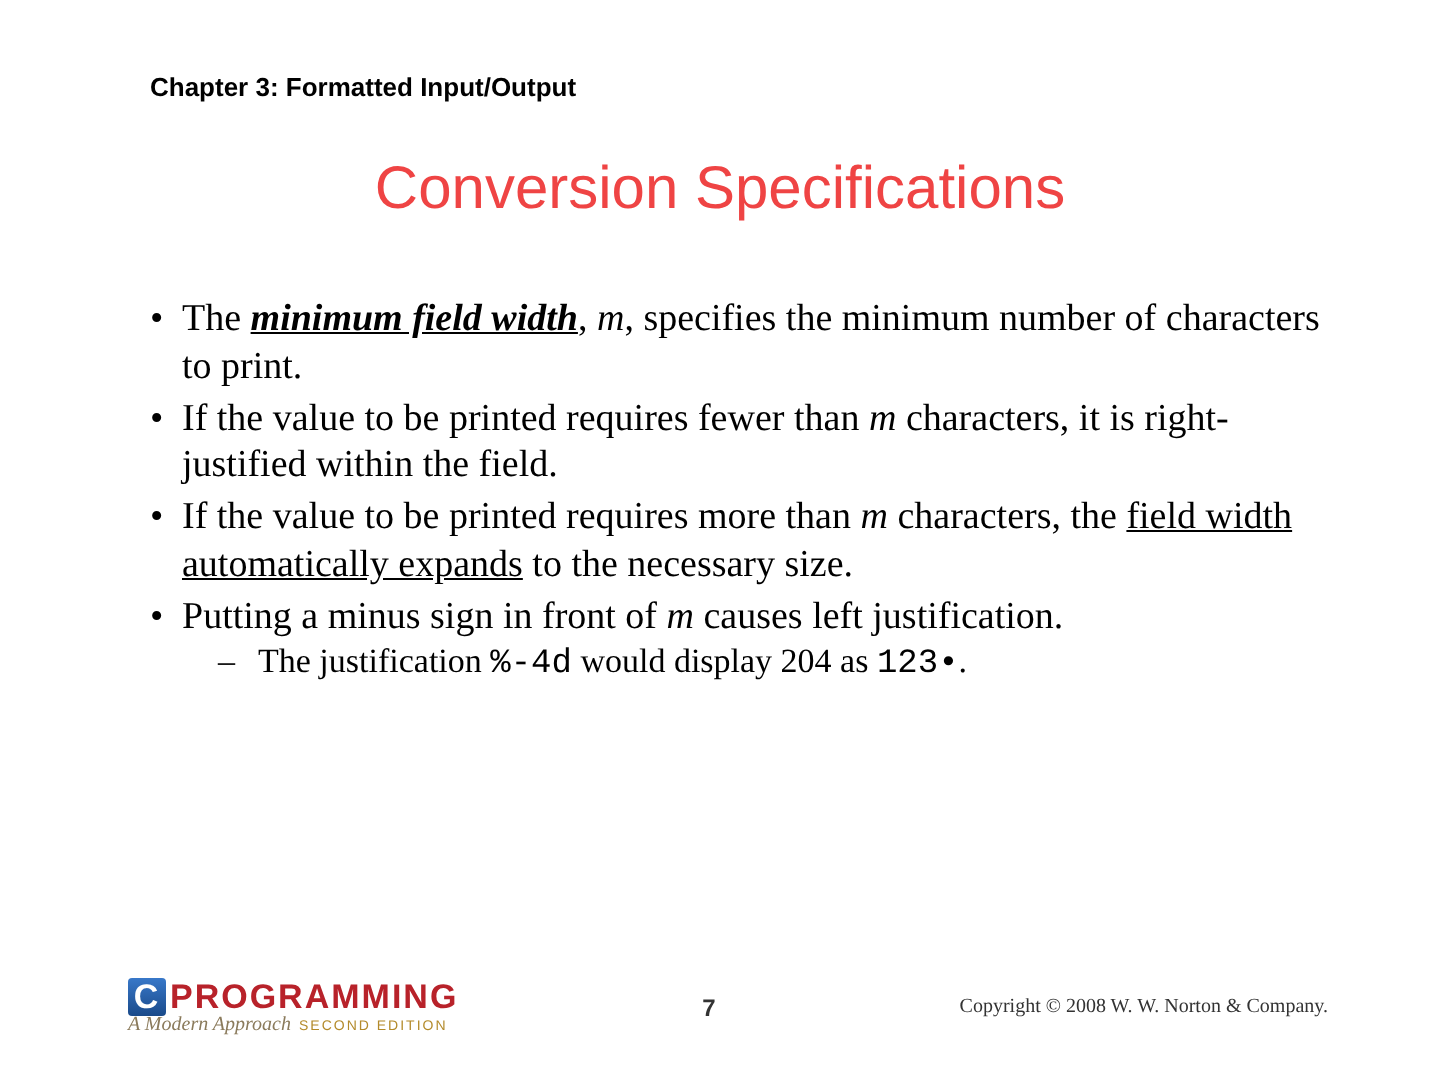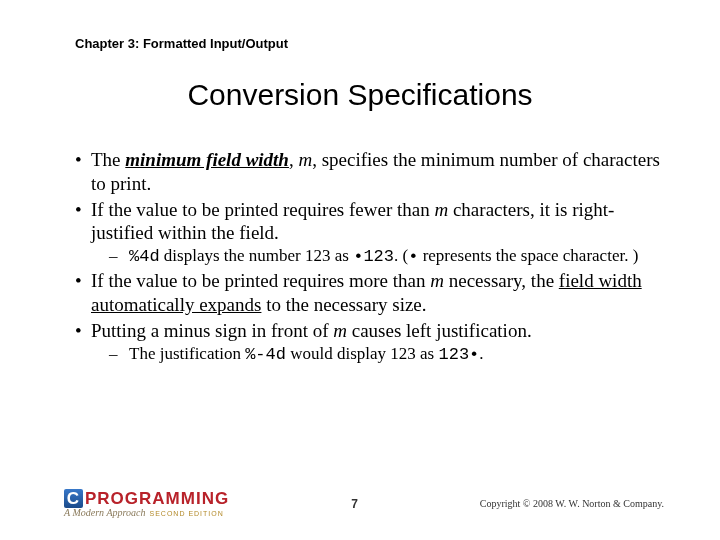--- a/index.html
+++ b/index.html
@@ -20,21 +20,21 @@
     font-size: 13px;
   }
   .title {
     position: absolute;
     top: 78px;
     left: 0;
     width: 720px;
     text-align: center;
     font-family: Arial, Helvetica, sans-serif;
     font-size: 30px;
-    color: #000000;
+    color: #ef4444;
     font-weight: normal;
   }
   .content {
     position: absolute;
     top: 148px;
     left: 75px;
     width: 590px;
     font-size: 19px;
     line-height: 1.25;
   }
@@ -133,34 +133,29 @@
 
 <div class="title">Conversion Specifications</div>
 
 <div class="content">
   <ul class="top">
     <li>
       <span>The </span><span class="bi u">minimum field width</span><span>, </span><span class="i">m</span><span>, specifies the minimum number of characters to print.</span>
     </li>
     <li>
       <span>If the value to be printed requires fewer than </span><span class="i">m</span><span> characters, it is right-justified within the field.</span>
-      <ul class="sub">
-        <li>
-          <span class="mono">%4d</span><span> displays the number 123 as </span><span class="mono">•123</span><span>. (</span><span class="mono">•</span><span> represents the space character. )</span>
-        </li>
-      </ul>
     </li>
     <li>
-      <span>If the value to be printed requires more than </span><span class="i">m</span><span> necessary, the </span><span class="u">field width automatically expands</span><span> to the necessary size.</span>
+      <span>If the value to be printed requires more than </span><span class="i">m</span><span> characters, the </span><span class="u">field width automatically expands</span><span> to the necessary size.</span>
     </li>
     <li>
       <span>Putting a minus sign in front of </span><span class="i">m</span><span> causes left justification.</span>
       <ul class="sub">
         <li>
-          <span>The justification </span><span class="mono">%-4d</span><span> would display 123 as </span><span class="mono">123•</span><span>.</span>
+          <span>The justification </span><span class="mono">%-4d</span><span> would display 204 as </span><span class="mono">123•</span><span>.</span>
         </li>
       </ul>
     </li>
   </ul>
 </div>
 
 <div class="footer">
   <div class="logo">
     <div class="logo-top">
       <span class="csym">C</span><span>PROGRAMMING</span>

